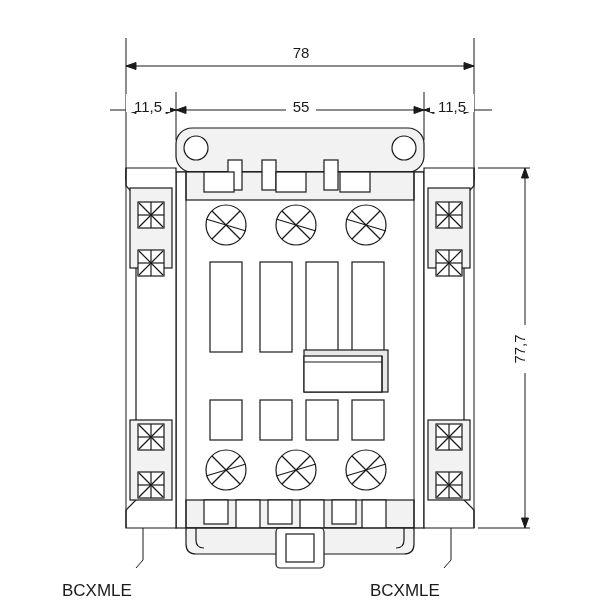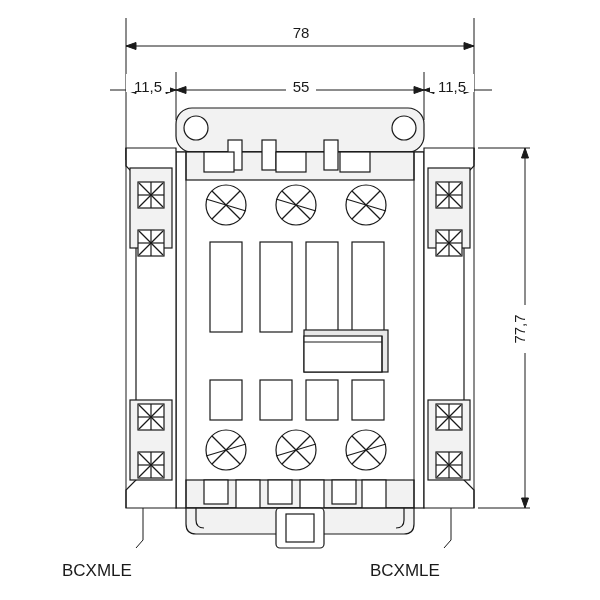--- a/index.html
+++ b/index.html
@@ -10,20 +10,21 @@
   body {
     width: 600px;
     height: 600px;
     overflow: hidden;
     font-family: "Liberation Sans", sans-serif;
   }
   #stage {
     position: relative;
     width: 600px;
     height: 528px;
+    margin-top: 20px;
   }
   svg#drawing {
     position: absolute;
     top: 0;
     left: 0;
     width: 600px;
     height: 600px;
   }
   .ln {
     stroke: #1a1a1a;

